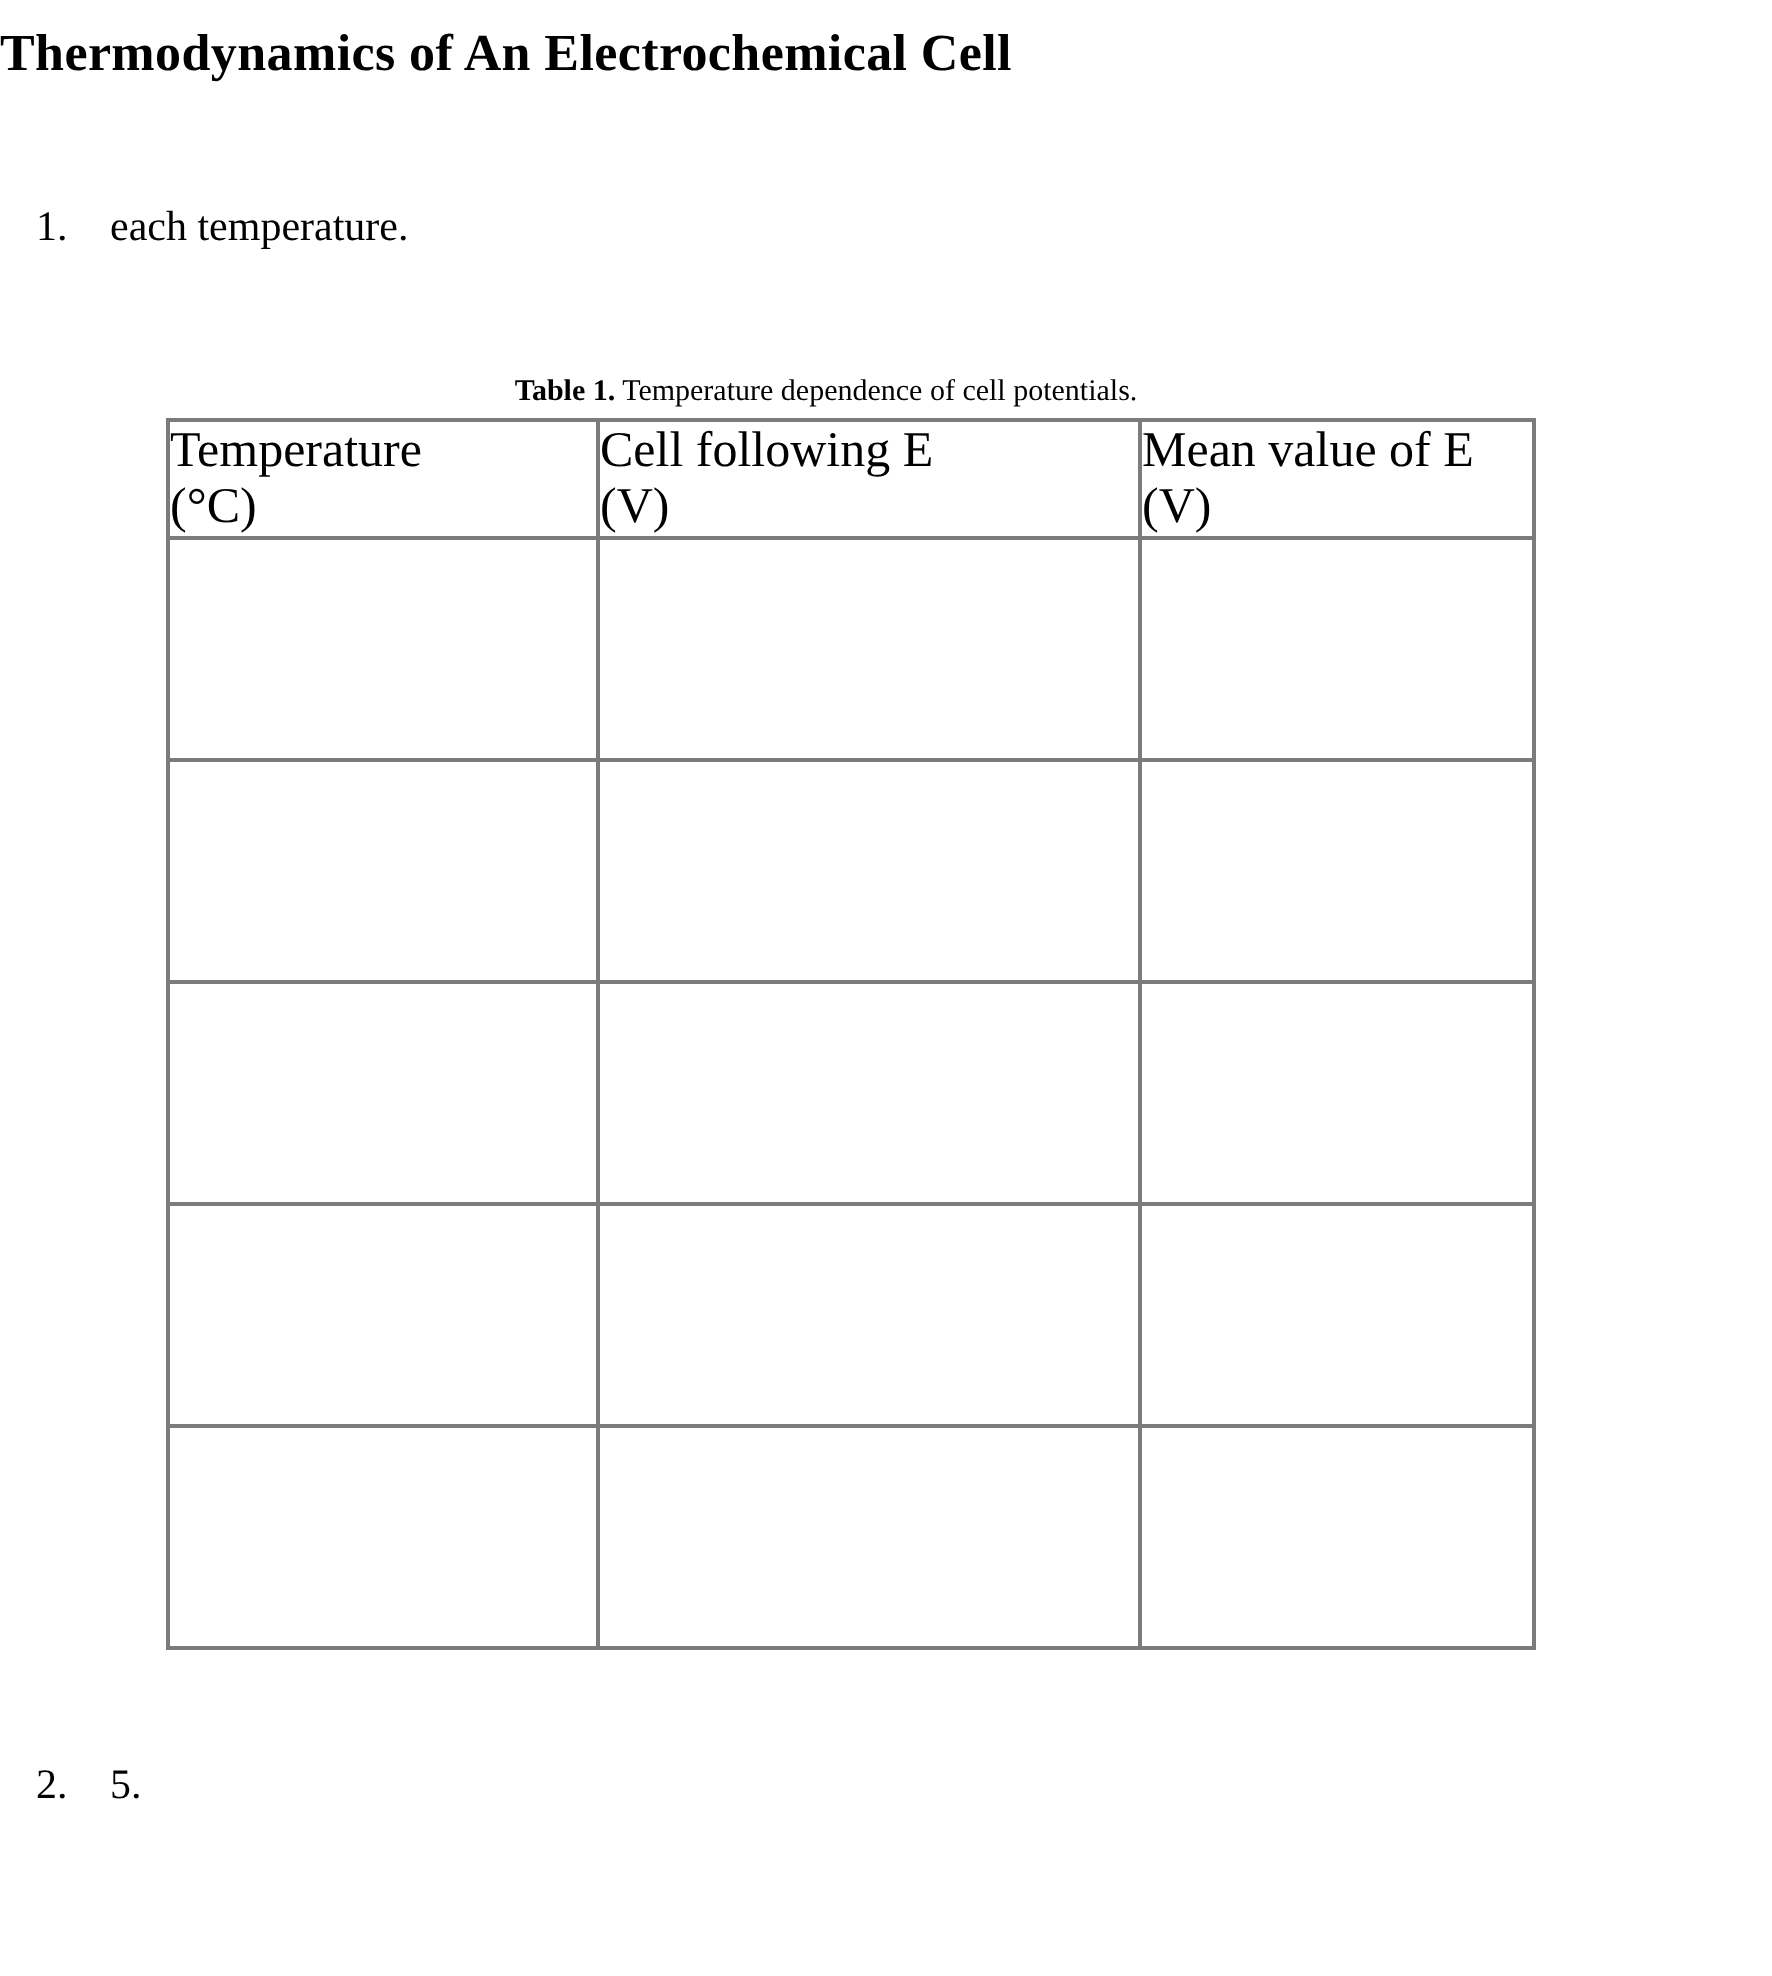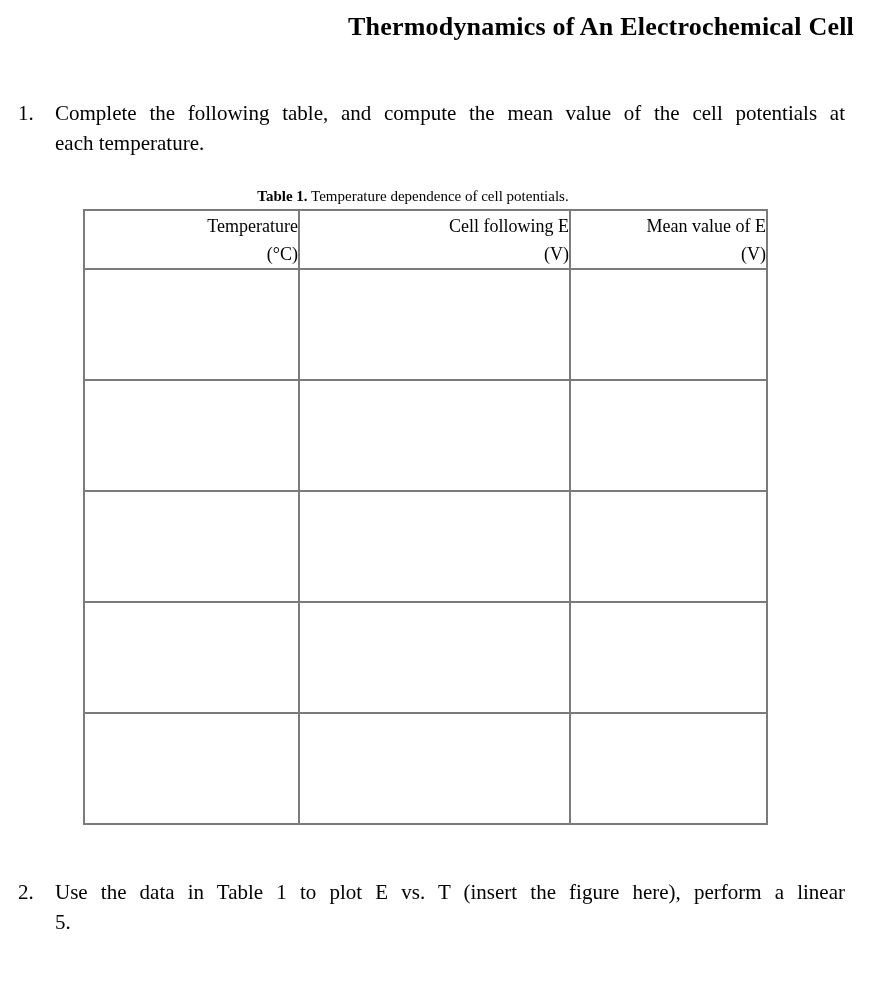--- a/index.html
+++ b/index.html
@@ -11,26 +11,25 @@
     font-family: "Liberation Serif", "DejaVu Serif", serif;
     color: #000000;
     overflow: hidden;
   }
 
   .doc-title {
     position: absolute;
     top: 10px;
     left: 0;
     width: 838px;
-    text-align: right;
+    text-align: left;
     font-size: 26px;
     font-weight: bold;
     line-height: 34px;
     letter-spacing: 0.2px;
-    margin-left: 16px;
   }
 
   .list-number {
     position: absolute;
     left: 18px;
     width: 34px;
     font-size: 21px;
     line-height: 30px;
   }
   .list-body {
@@ -70,39 +69,38 @@
     table-layout: fixed;
   }
   table.data-table th, table.data-table td {
     border: 2px solid #7b7b7b;
     font-weight: normal;
     vertical-align: top;
     padding: 0;
   }
   table.data-table thead th {
     height: 58px;
-    text-align: right;
-    font-size: 18px;
+    text-align: left;
+    font-size: 25px;
     line-height: 28px;
     padding-top: 1px;
   }
   table.data-table tbody td { height: 111px; background: #ffffff; }
 
   .col-1 { width: 215px; }
   .col-2 { width: 271px; }
   .col-3 { width: 197px; }
 </style>
 </head>
 <body>
 
 <h1 class="doc-title">Thermodynamics of An Electrochemical Cell</h1>
 
 <div class="list-number item1-number">1.</div>
 <div class="list-body item1-body">
-  <span class="line just">Complete the following table, and compute the mean value of the cell potentials at</span>
   <span class="line">each temperature.</span>
 </div>
 
 <div class="table-caption">
   <span class="cap-label">Table 1.</span><span> Temperature dependence of cell potentials.</span>
 </div>
 
 <table class="data-table">
   <colgroup>
     <col class="col-1">
@@ -149,15 +147,14 @@
     <tr>
       <td></td>
       <td></td>
       <td></td>
     </tr>
   </tbody>
 </table>
 
 <div class="list-number item2-number">2.</div>
 <div class="list-body item2-body">
-  <span class="line just">Use the data in Table 1 to plot E vs. T (insert the figure here), perform a linear</span>
   <span class="line">5.</span>
 </div>
 
 </body></html>

